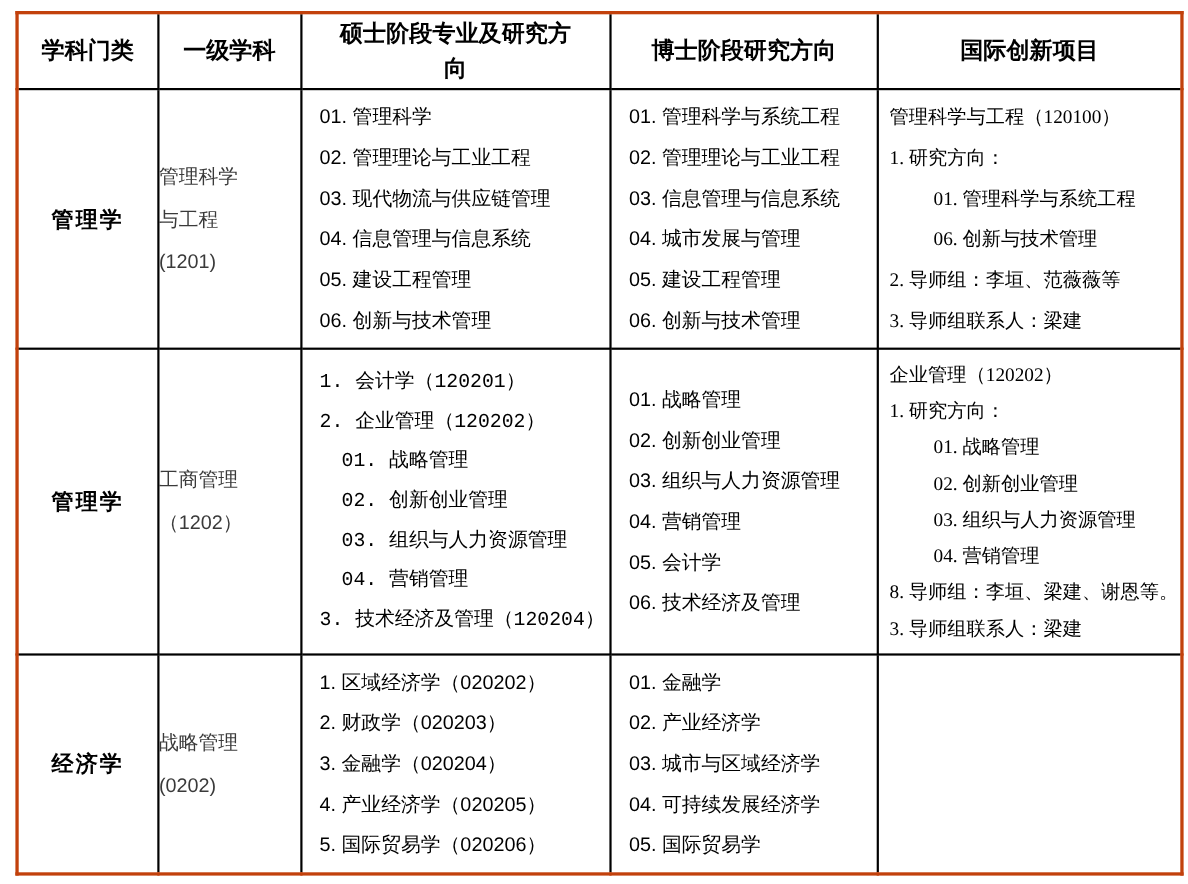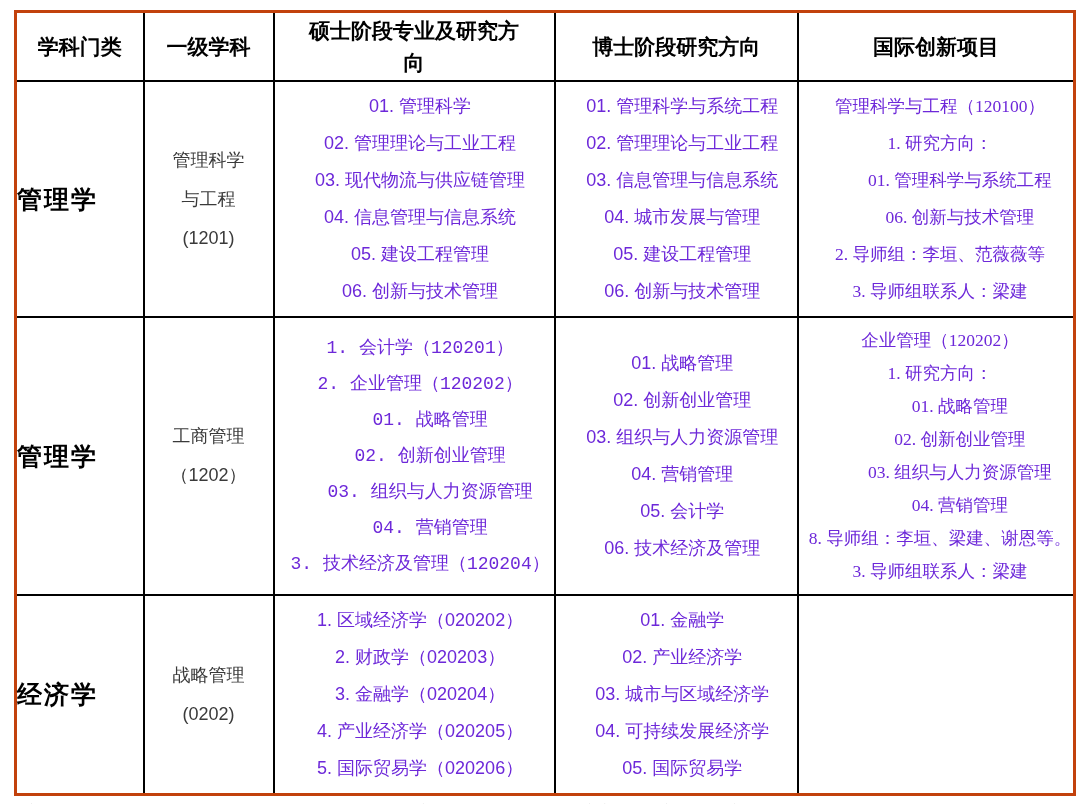--- a/index.html
+++ b/index.html
@@ -33,36 +33,36 @@
     padding: 2px 6px;
     color: #000;
   }
   th.h-master { padding: 2px 28px; margin-top: 20px; }
 
   tr.r0 { height: 228px; }
   tr.r1 { height: 277px; }
   tr.r2 { height: 190px; }
 
   td.cell-category {
-    font-size: 25px;
+    font-size: 20px;
     font-weight: bold;
-    text-align: left;
+    text-align: center;
     letter-spacing: 2px;
   }
   td.cell-discipline {
     font-size: 18px;
     color: #3a3a3a;
-    text-align: center;
+    text-align: left;
   }
   td.cell-discipline .line { line-height: 39px; white-space: nowrap; }
 
   td.cell-list {
     font-size: 18px;
-    color: #6d28d9;
-    text-align: center;
+    color: #000000;
+    text-align: left;
     padding: 6px 4px 6px 16px;
   }
   td.cell-list .line { line-height: 37px; white-space: nowrap; }
   td.cell-intl { padding-left: 10px; padding-right: 2px; font-size: 17.5px; font-family: Liberation Serif, serif; }
   tr.r1 td.cell-master .line { line-height: 36px; font-family: Liberation Mono, monospace; }
   tr.r1 td.cell-intl .line { line-height: 33px; }
 
   .i1 { padding-left: 20px; }
   .i2 { padding-left: 40px; }
 

